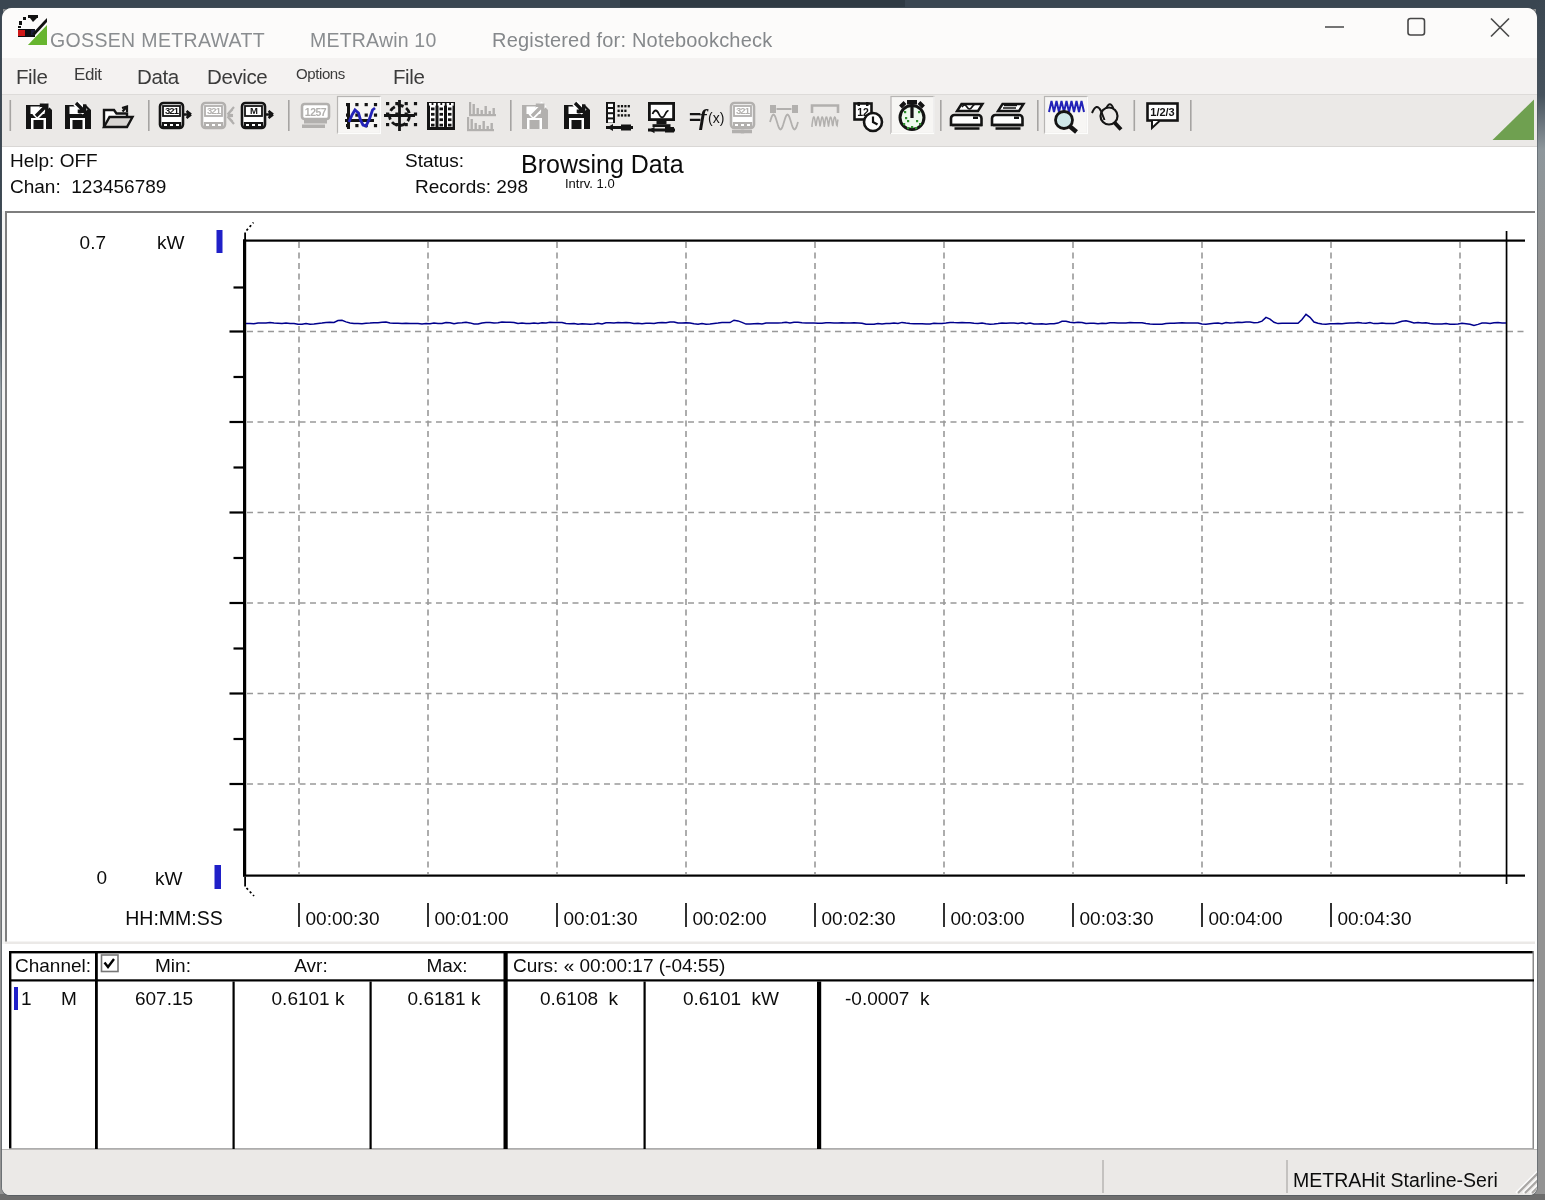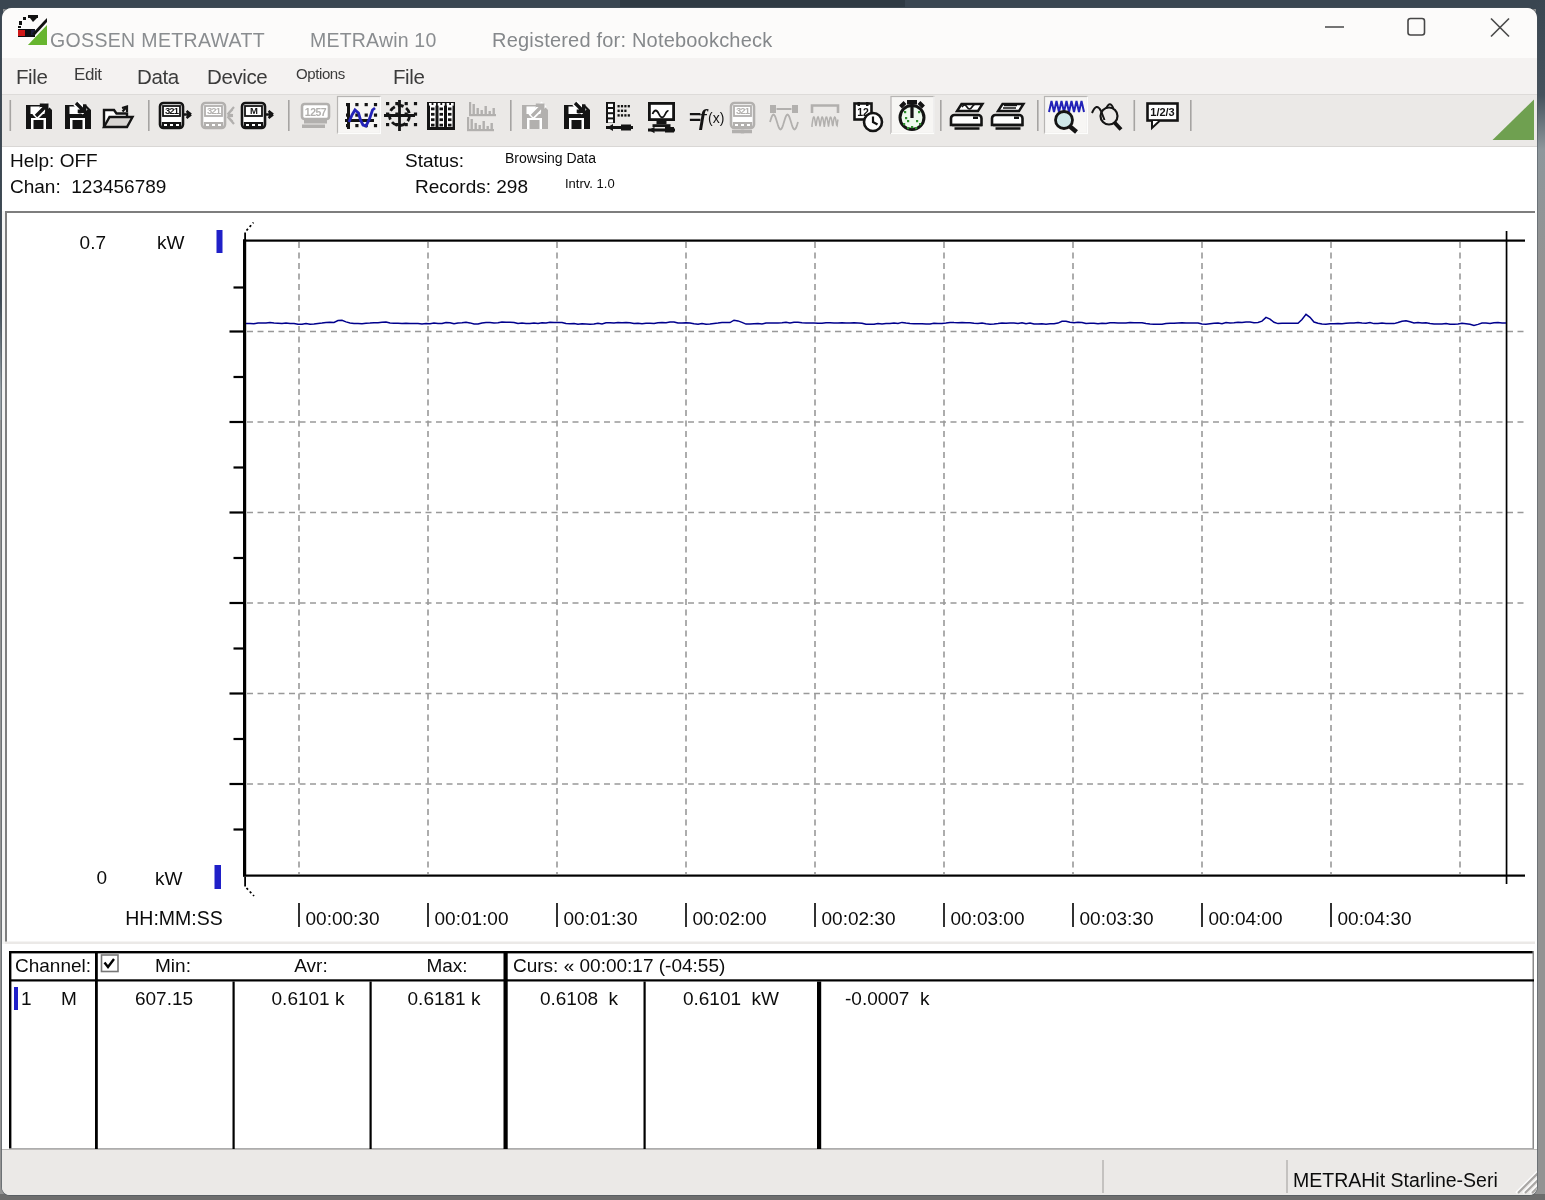--- a/index.html
+++ b/index.html
@@ -327,21 +327,21 @@
       <g transform="translate(1145,103)">
         <rect x="0.5" y="0.5" width="30" height="17" fill="#fff" stroke="#141414" stroke-width="2.6"></rect>
         <path d="M5 18 v7 l7.5 -7" fill="#fff" stroke="#141414" stroke-width="2"></path>
         <text x="15.5" y="13" font-size="11" font-weight="bold" text-anchor="middle" fill="#141414" font-family="Liberation Sans,sans-serif">1/2/3</text>
       </g>
       <polygon points="1490.5,140 1532,140 1532,99.5" fill="#6fa050"></polygon>
     </svg>
 <span class="t" style="left:8px;top:142px;font-size:19px;color:#0c0c0c">Help: OFF</span>
 <span class="t" style="left:8px;top:168px;font-size:19px;color:#0c0c0c">Chan:  123456789</span>
 <span class="t" style="left:403px;top:142px;font-size:19px;color:#0c0c0c">Status:</span>
-<span class="t" style="left:503px;top:142px;font-size:14px;color:#0c0c0c">Browsing Data</span>
+<span class="t" style="left:519px;top:142px;font-size:25px;color:#0c0c0c">Browsing Data</span>
 <span class="t" style="left:413px;top:168px;font-size:19px;color:#0c0c0c">Records: 298</span>
 <span class="t" style="left:563px;top:168px;font-size:13px;color:#0c0c0c">Intrv. 1.0</span>
 <div class="a" style="left:0;top:203px;width:3px;height:733px;background:#f4f4f3"></div>
     <svg class="a" style="left:3px;top:203px" width="1530" height="733" viewBox="5 211 1530 733" font-family="Liberation Sans,sans-serif">
       <rect x="5" y="211" width="1530" height="733" fill="#fff"></rect>
       <rect x="5" y="211" width="1530" height="2" fill="#7e7e7e"></rect>
       <rect x="5" y="211" width="2" height="733" fill="#7e7e7e"></rect>
       <rect x="5" y="941.5" width="1530" height="2.5" fill="#ebe9e7"></rect>
       <line x1="247" y1="331.5" x2="1525" y2="331.5" stroke="#999" stroke-width="1.6" stroke-dasharray="6 4.5"></line>
       <line x1="247" y1="422" x2="1525" y2="422" stroke="#999" stroke-width="1.6" stroke-dasharray="6 4.5"></line>

